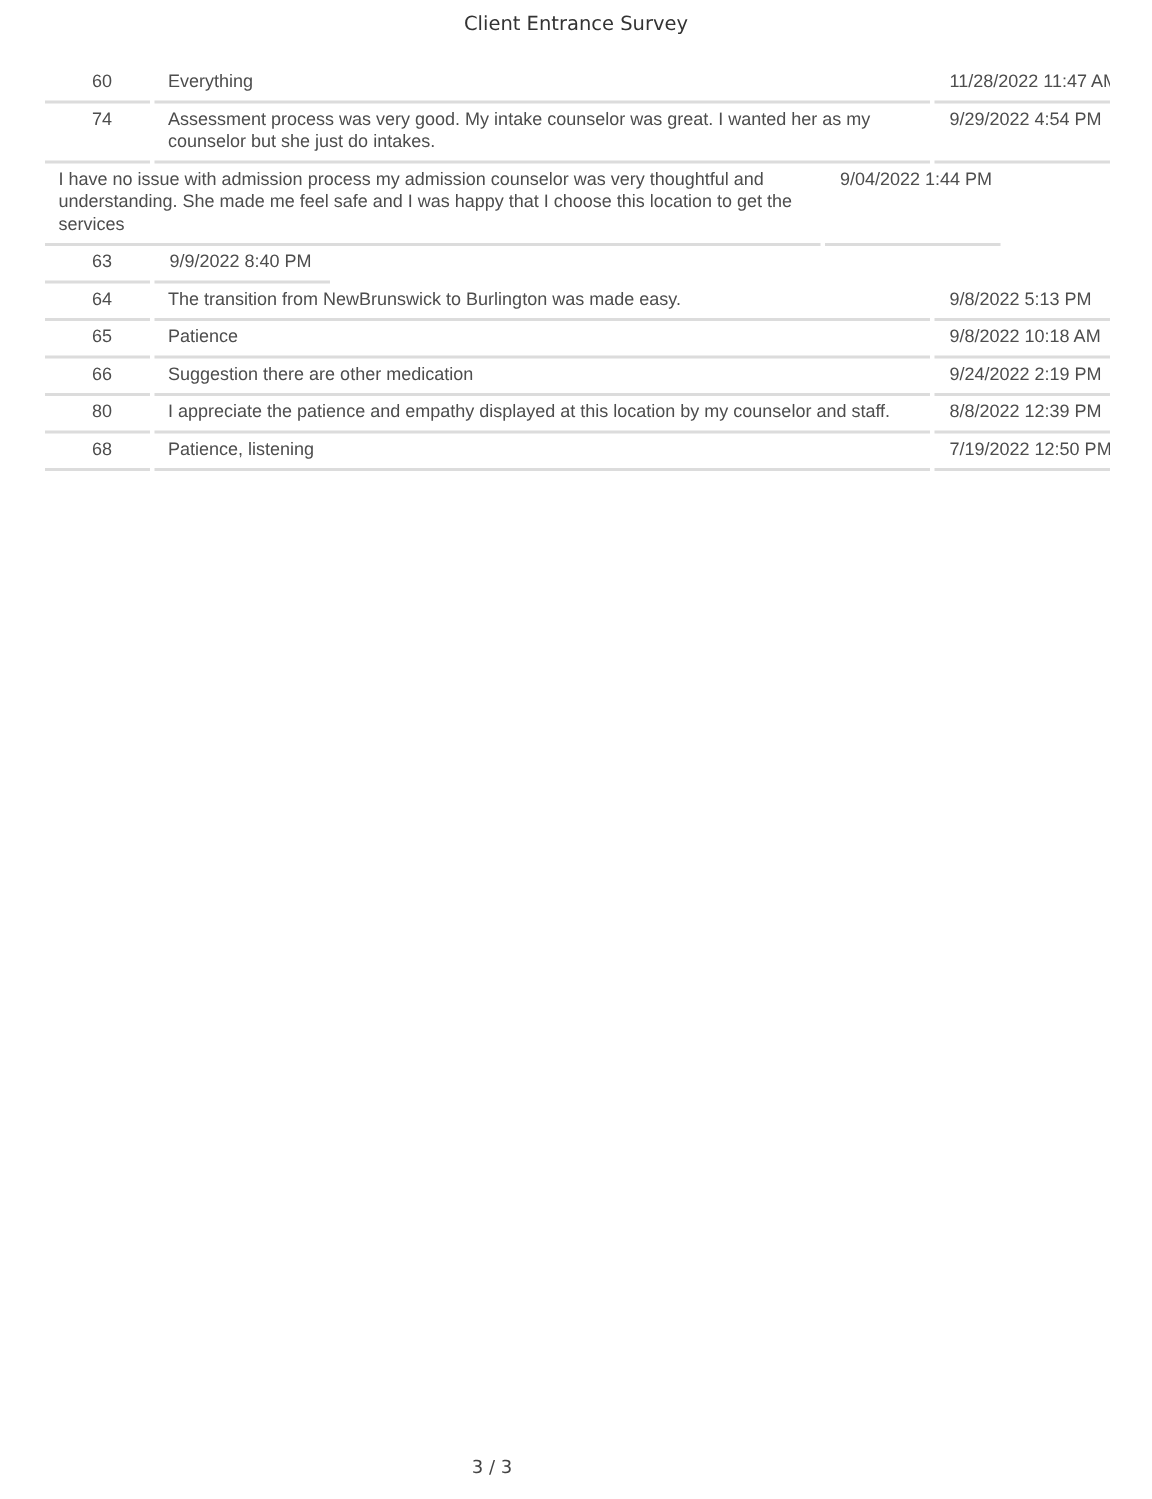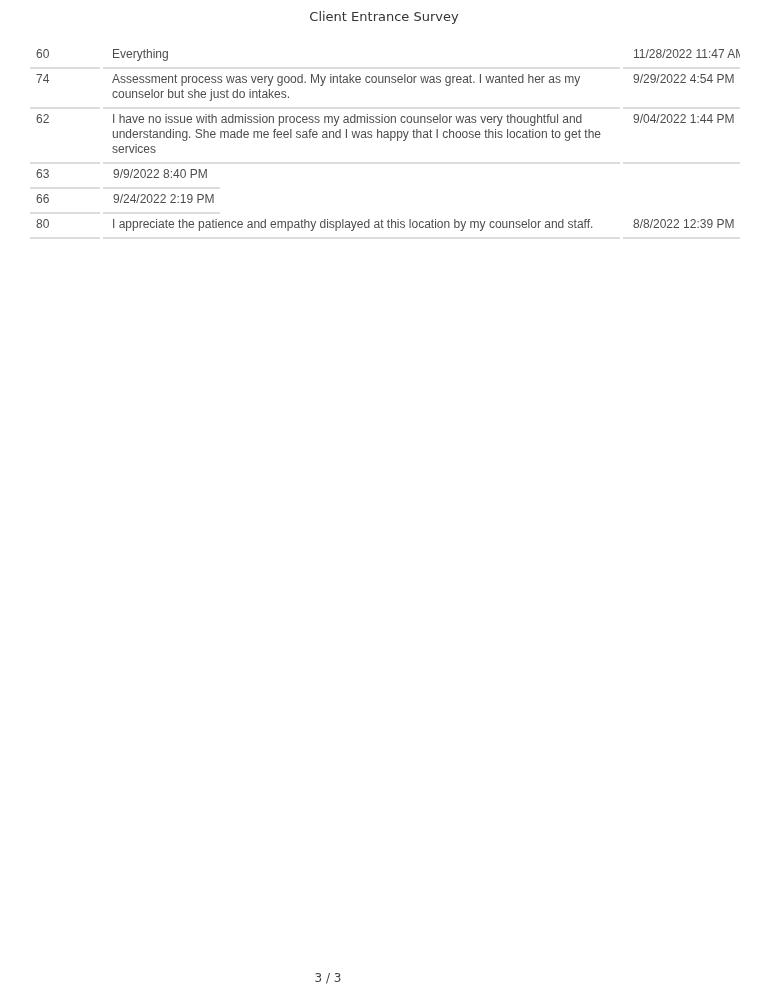--- a/index.html
+++ b/index.html
@@ -40,20 +40,21 @@
       line-height: 15px;
       color: #4d4d4d;
       padding: 3px 0 5px 0;
       border-bottom: 2px solid #dcdcdc;
       box-sizing: border-box;
     }
     .cell-id {
       width: 70px;
       padding-left: 6px;
       margin-right: 3px;
+      text-align: center;
     }
     .cell-text {
       width: 517px;
       padding-left: 9px;
       padding-right: 8px;
       margin-right: 3px;
     }
     .cell-date {
       width: 117px;
       padding-left: 10px;
@@ -81,32 +82,47 @@
     <div class="cell cell-id">60</div>
     <div class="cell cell-text">Everything</div>
     <div class="cell cell-date">11/28/2022 11:47 AM</div>
   </div>
   <div class="row">
     <div class="cell cell-id">74</div>
     <div class="cell cell-text">Assessment process was very good. My intake counselor was great. I wanted her as my counselor but she just do intakes.</div>
     <div class="cell cell-date">9/29/2022 4:54 PM</div>
   </div>
   <div class="row">
-    <div class="cell cell-id">62</div>
     <div class="cell cell-text">I have no issue with admission process my admission counselor was very thoughtful and understanding. She made me feel safe and I was happy that I choose this location to get the services</div>
     <div class="cell cell-date">9/04/2022 1:44 PM</div>
   </div>
   <div class="row">
     <div class="cell cell-id">63</div>
     <div class="cell cell-date">9/9/2022 8:40 PM</div>
   </div>
   <div class="row">
+    <div class="cell cell-id">64</div>
+    <div class="cell cell-text">The transition from NewBrunswick to Burlington was made easy.</div>
+    <div class="cell cell-date">9/8/2022 5:13 PM</div>
+  </div>
+  <div class="row">
+    <div class="cell cell-id">65</div>
+    <div class="cell cell-text">Patience</div>
+    <div class="cell cell-date">9/8/2022 10:18 AM</div>
+  </div>
+  <div class="row">
     <div class="cell cell-id">66</div>
+    <div class="cell cell-text">Suggestion there are other medication</div>
     <div class="cell cell-date">9/24/2022 2:19 PM</div>
   </div>
   <div class="row">
     <div class="cell cell-id">80</div>
     <div class="cell cell-text">I appreciate the patience and empathy displayed at this location by my counselor and staff.</div>
     <div class="cell cell-date">8/8/2022 12:39 PM</div>
   </div>
+  <div class="row">
+    <div class="cell cell-id">68</div>
+    <div class="cell cell-text">Patience, listening</div>
+    <div class="cell cell-date">7/19/2022 12:50 PM</div>
+  </div>
 </div>
 
 <div class="page-number">3 / 3</div>
 
 </body></html>

